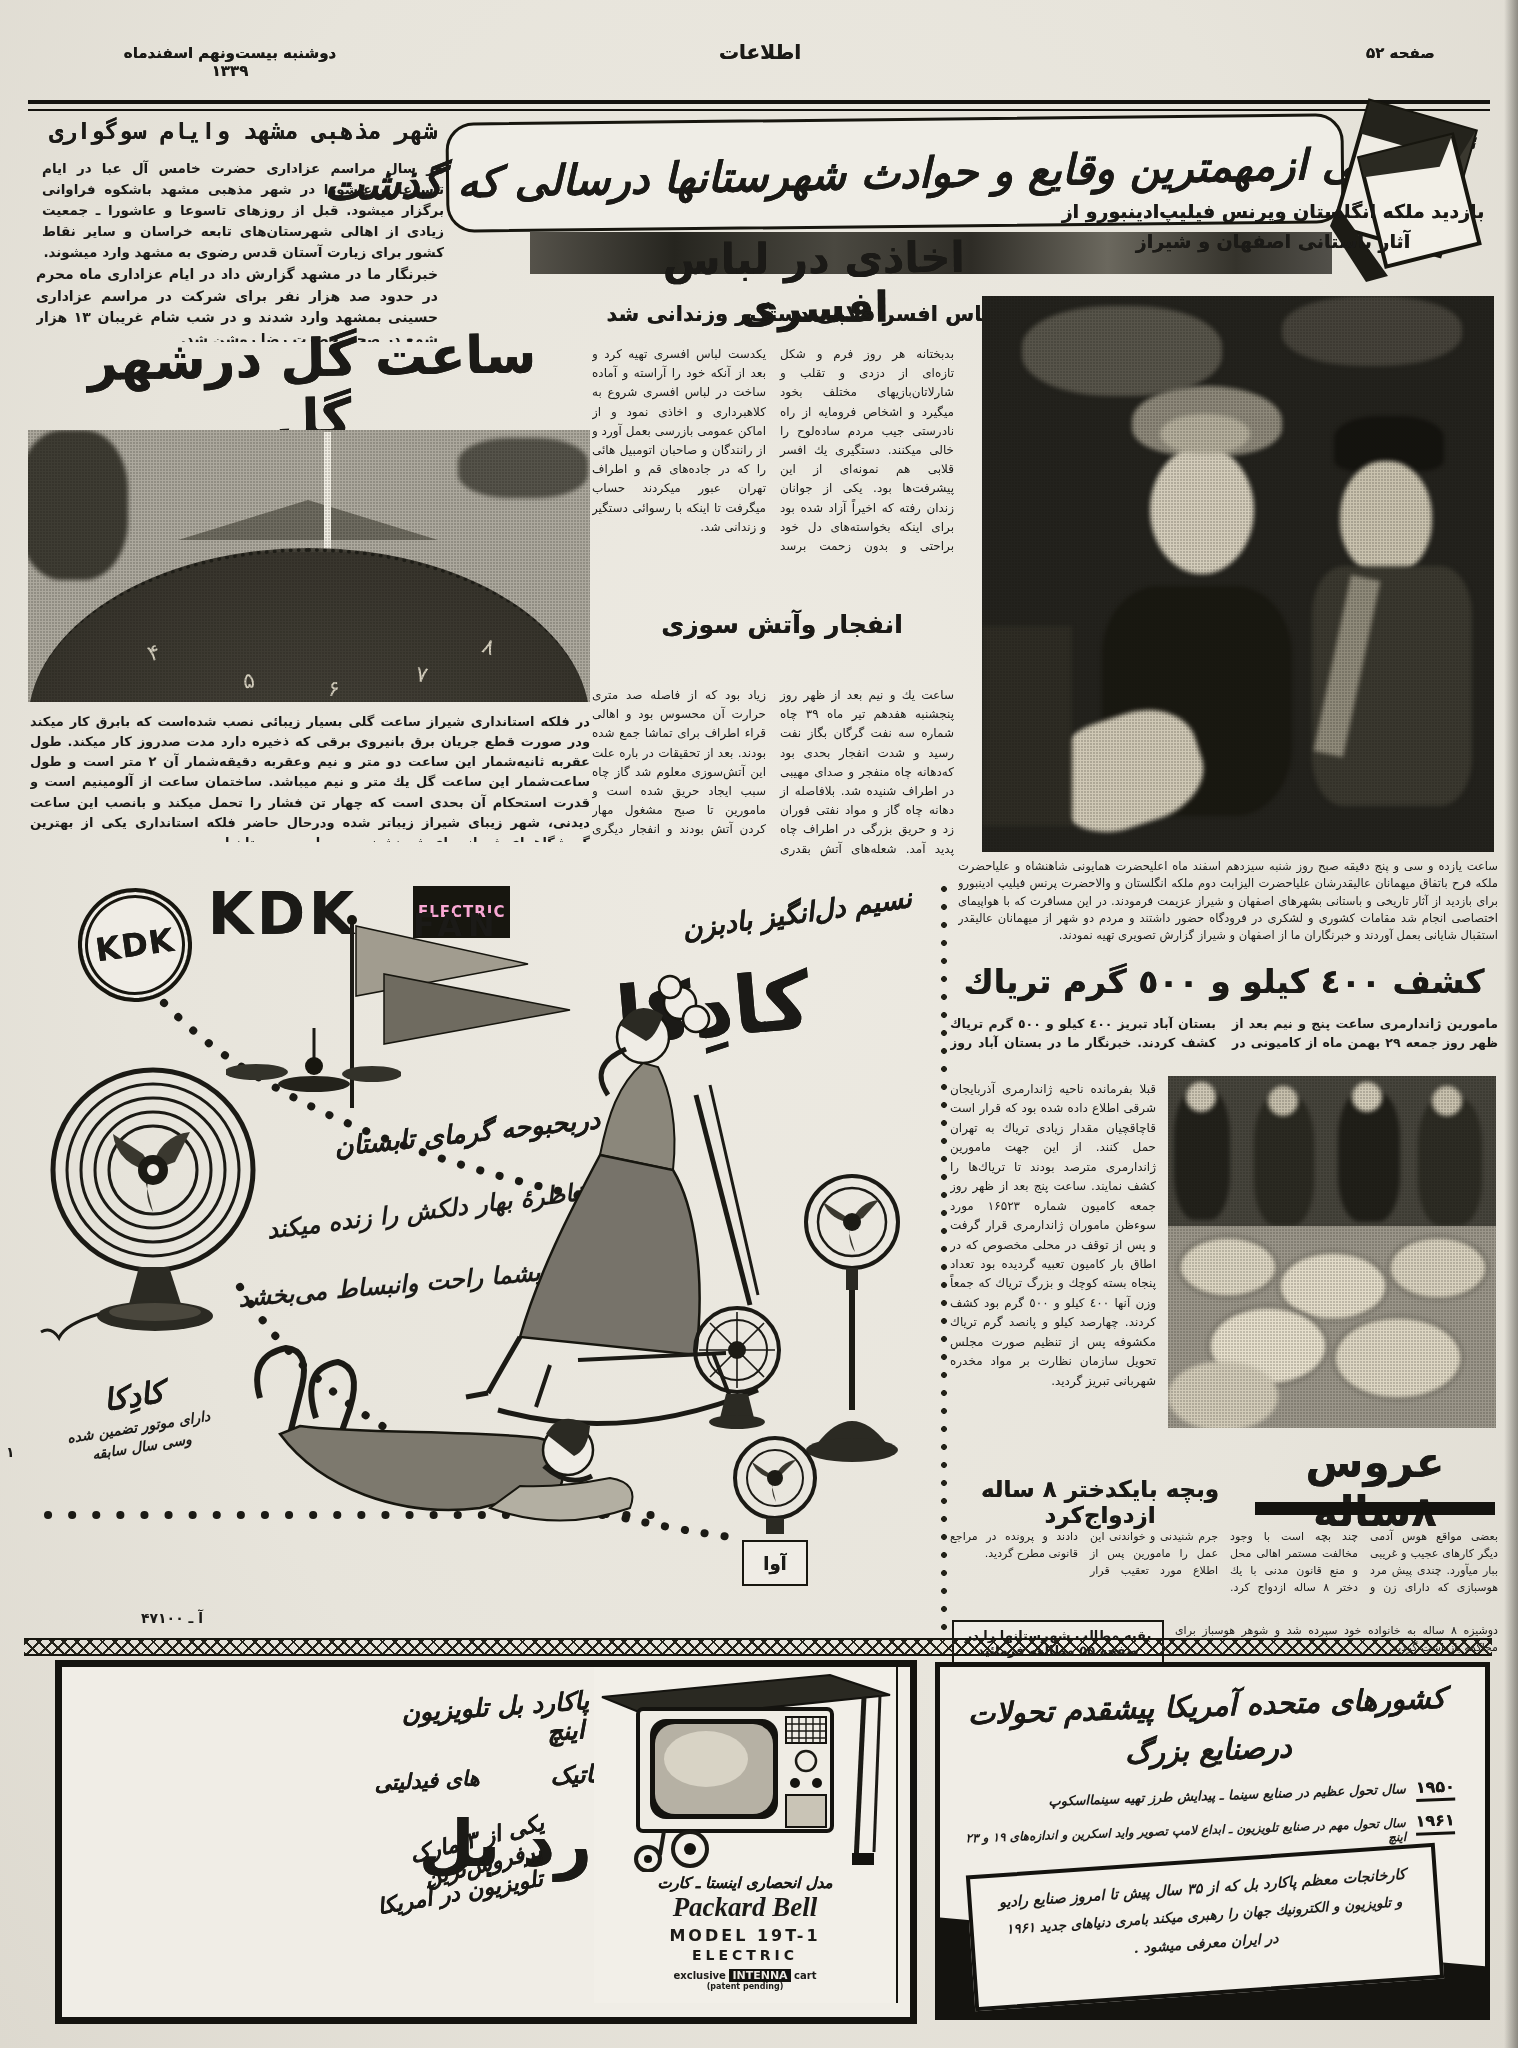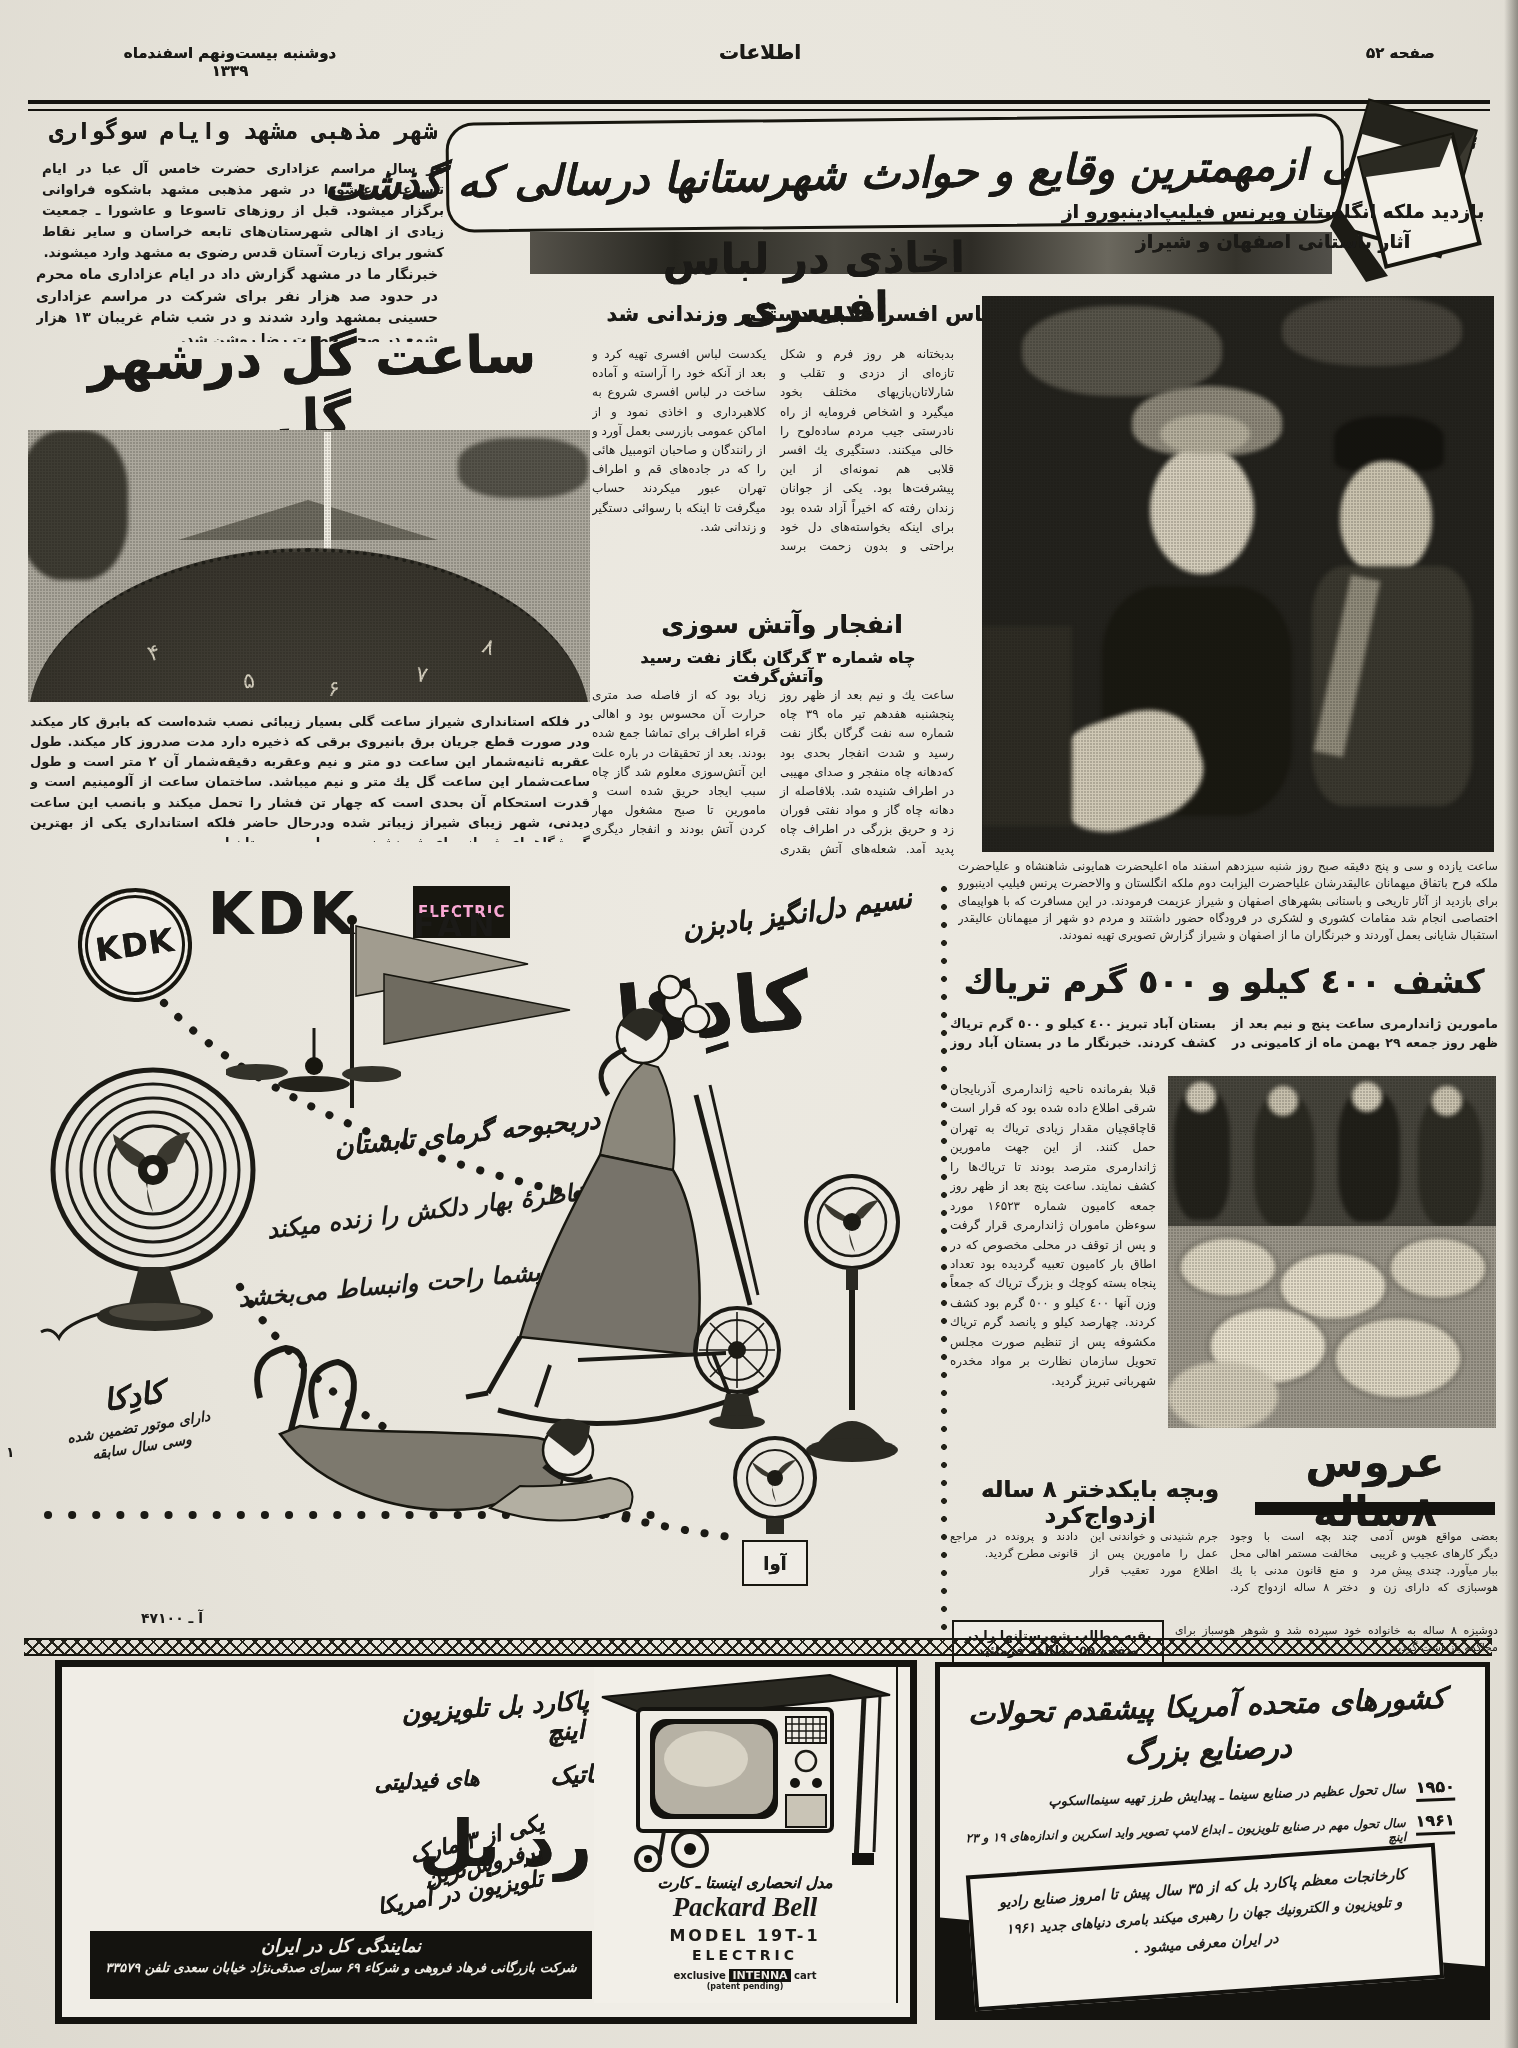--- a/index.html
+++ b/index.html
@@ -79,21 +79,20 @@
     <span class="abs" style="left:388px;top:232px;color:#d6d0bf;font-size:22px;transform:rotate(10deg);">۷</span>
     <span class="abs" style="left:455px;top:204px;color:#d6d0bf;font-size:22px;transform:rotate(20deg);">۸</span>
   </div>
   <div class="abs fa jus" style="left:30px;top:712px;width:560px;height:130px;font-size:13px;line-height:1.55;font-weight:bold;">در فلکه استانداری شیراز ساعت گلی بسیار زیبائی نصب شده‌است که بابرق کار میکند ودر صورت قطع جریان برق بانیروی برقی که ذخیره دارد مدت صدروز کار میکند. طول عقربه ثانیه‌شمار این ساعت دو متر و نیم وعقربه دقیقه‌شمار آن ۲ متر است و طول ساعت‌شمار این ساعت گل یك متر و نیم میباشد. ساختمان ساعت از آلومینیم است و قدرت استحکام آن بحدی است که چهار تن فشار را تحمل میکند و بانصب این ساعت دیدنی، شهر زیبای شیراز زیباتر شده ودرحال حاضر فلکه استانداری یکی از بهترین گردشگاههای شیراز برای شب‌نشینی و مصاحبت دوستان است.</div>
 
   <div class="abs fa hl cen" style="left:598px;top:234px;width:432px;font-size:42px;transform:rotate(-0.5deg);">اخاذی در لباس افسری</div>
   <div class="abs fa hl cen" style="left:598px;top:302px;width:432px;font-size:21px;">درلباس افسر قلابی دستگیر وزندانی شد</div>
   <div class="abs fa jus" style="left:592px;top:345px;width:362px;height:248px;font-size:12px;line-height:1.6;column-count:2;column-gap:14px;">بدبختانه هر روز فرم و شکل تازه‌ای از دزدی و تقلب و شارلاتان‌بازیهای مختلف بخود میگیرد و اشخاص فرومایه از راه نادرستی جیب مردم ساده‌لوح را خالی میکنند. دستگیری یك افسر قلابی هم نمونه‌ای از این پیشرفت‌ها بود. یکی از جوانان زندان رفته که اخیراً آزاد شده بود برای اینکه بخواسته‌های دل خود براحتی و بدون زحمت برسد یکدست لباس افسری تهیه کرد و بعد از آنکه خود را آراسته و آماده ساخت در لباس افسری شروع به کلاهبرداری و اخاذی نمود و از اماکن عمومی بازرسی بعمل آورد و از رانندگان و صاحبان اتومبیل هائی را که در جاده‌های قم و اطراف تهران عبور میکردند حساب میگرفت تا اینکه با رسوائی دستگیر و زندانی شد.</div>
 
   <div class="abs fa hl cen" style="left:632px;top:610px;width:300px;font-size:25px;">انفجار وآتش سوزی</div>
-  <div class="abs fa hl cen" style="left:600px;top:648px;width:356px;font-size:16px;">چاه شماره ۳ گرگان بگاز نفت رسید وآتش‌گرفت</div>
   <div class="abs fa jus" style="left:592px;top:686px;width:362px;height:190px;font-size:12px;line-height:1.6;column-count:2;column-gap:14px;">ساعت یك و نیم بعد از ظهر روز پنجشنبه هفدهم تیر ماه ۳۹ چاه شماره سه نفت گرگان بگاز نفت رسید و شدت انفجار بحدی بود که‌دهانه چاه منفجر و صدای مهیبی در اطراف شنیده شد. بلافاصله از دهانه چاه گاز و مواد نفتی فوران زد و حریق بزرگی در اطراف چاه پدید آمد. شعله‌های آتش بقدری زیاد بود که از فاصله صد متری حرارت آن محسوس بود و اهالی قراء اطراف برای تماشا جمع شده بودند. بعد از تحقیقات در باره علت این آتش‌سوزی معلوم شد گاز چاه سبب ایجاد حریق شده است و مامورین تا صبح مشغول مهار کردن آتش بودند و انفجار دیگری روی نداد و اطراف چاه ممنوع گردید.</div>
 
   <div class="abs fa hl cen" style="left:1050px;top:196px;width:446px;font-size:19px;line-height:1.6;">بازدید ملکه انگلستان وپرنس فیلیپ‌ادینبورو از آثار باستانی اصفهان و شیراز</div>
   <div class="abs photo halftone" style="left:982px;top:296px;width:512px;height:556px;background:#23221d;">
     <div class="blob" style="left:40px;top:10px;width:200px;height:90px;background:#57544a;border-radius:45%;"></div>
     <div class="blob" style="left:300px;top:0;width:180px;height:70px;background:#45423a;border-radius:45%;"></div>
     <div class="blob" style="left:150px;top:90px;width:150px;height:70px;background:#8d887a;border-radius:50% 50% 40% 40%;"></div>
     <div class="blob" style="left:168px;top:150px;width:104px;height:128px;background:#d3ccba;border-radius:50%;"></div>
     <div class="blob" style="left:178px;top:118px;width:90px;height:40px;background:#b4ae9c;border-radius:50%;"></div>
     <div class="blob" style="left:352px;top:120px;width:110px;height:55px;background:#14130f;border-radius:40% 40% 20% 20%;"></div>
@@ -277,24 +276,20 @@
   <div class="abs" style="left:55px;top:1660px;width:848px;height:350px;border:7px solid #14130f;background:#f0ede6;">
     <div class="abs fa script hl" style="right:20px;top:16px;width:520px;font-size:25px;text-align:center;transform:rotate(-4deg);">اولین مدل از سری ۱۹۶۱ پاکارد بل تلویزیون دکوراتور ۱۹ اینچ</div>
     <div class="abs fa" style="right:16px;top:90px;width:520px;display:flex;justify-content:space-between;transform:rotate(-3deg);">
       <span class="script hl" style="font-size:21px;">مدل اینستاکارت</span>
       <span class="script hl" style="font-size:24px;">تمام اتوماتیک</span>
       <span class="script hl" style="font-size:21px;">های فیدلیتی</span>
     </div>
     <div class="abs fa hl" style="right:180px;top:140px;width:340px;font-size:64px;text-align:center;">پاکارد بل</div>
     <div class="abs fa script hl" style="right:300px;top:158px;width:260px;font-size:22px;text-align:center;transform:rotate(-14deg);">یکی از ۳ مارک پرفروش‌ترین</div>
     <div class="abs fa script hl" style="right:330px;top:212px;width:240px;font-size:22px;text-align:center;transform:rotate(-10deg);">تلویزیون در آمریکا</div>
-    <div class="abs fa cen" style="left:28px;top:264px;width:502px;height:64px;background:#14130f;color:#efece5;padding-top:4px;">
-      <div class="script" style="font-size:18px;">نمایندگی کل در ایران</div>
-      <div class="script" style="font-size:13px;margin-top:4px;">شرکت بازرگانی فرهاد فروهی و شرکاء ۶۹ سرای صدقی‌نژاد خیابان سعدی تلفن ۳۳۵۷۹</div>
-    </div>
 
     <div class="abs" style="left:532px;top:0;width:302px;height:336px;background:#f2efe8;border-right:2px solid #14130f;">
       <svg width="300" height="205" viewBox="0 0 300 205" style="display:block;">
         <polygon points="8,30 236,8 296,28 62,52" fill="#2a2922" stroke="#14130f" stroke-width="2"></polygon>
         <line x1="270" y1="30" x2="262" y2="195" class="ln" stroke-width="5"></line>
         <line x1="286" y1="28" x2="280" y2="185" class="ln" stroke-width="3"></line>
         <rect x="258" y="186" width="22" height="12" fill="#14130f"></rect>
         <rect x="44" y="42" width="194" height="122" rx="5" fill="#efece4" stroke="#14130f" stroke-width="4"></rect>
         <rect x="56" y="52" width="128" height="100" rx="16" fill="#14130f"></rect>
         <rect x="61" y="57" width="118" height="90" rx="20" fill="#b6b1a4"></rect>

